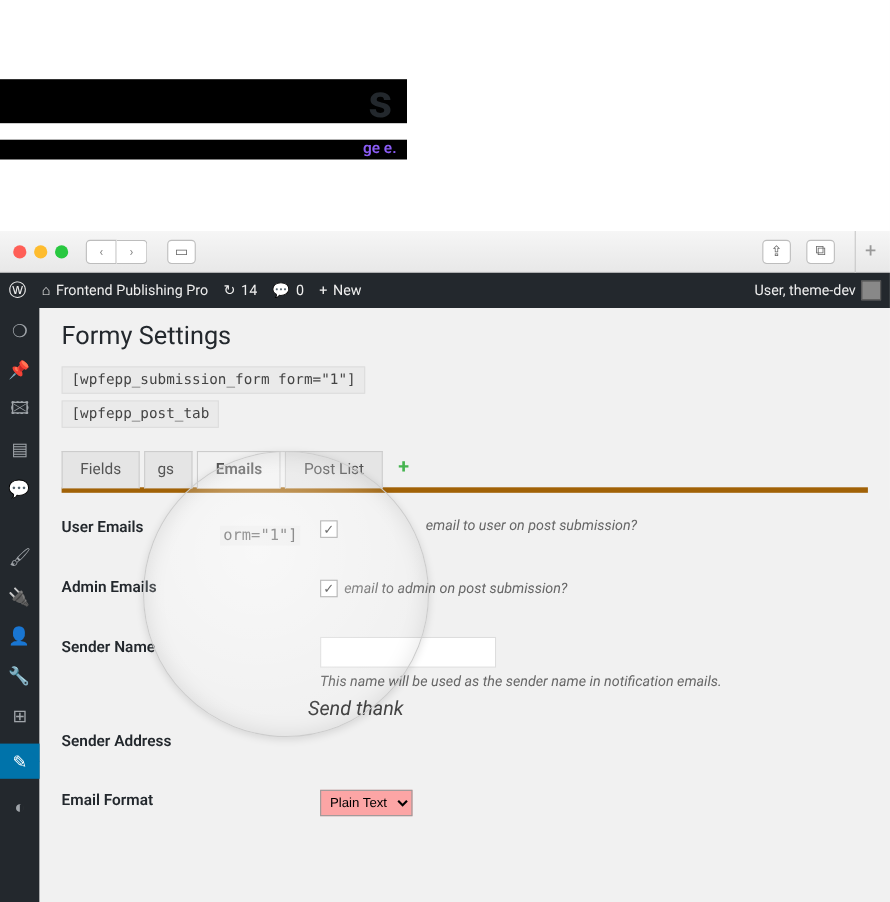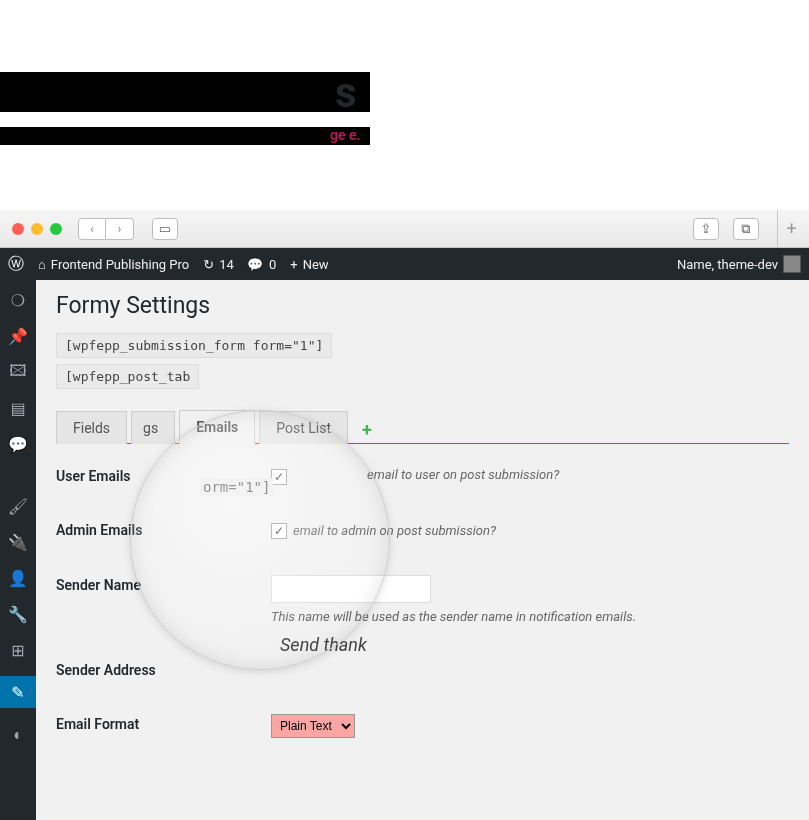--- a/index.html
+++ b/index.html
@@ -1,21 +1,21 @@
 <!DOCTYPE html>
 <html><head>
 <meta charset="utf-8">
 <style>
 * { box-sizing: border-box; margin: 0; padding: 0; }
 body { font-family: -apple-system, BlinkMacSystemFont, "Segoe UI", Roboto, sans-serif; background: #fff; width: 809px; height: 820px; overflow: hidden; position: relative; }
 
 .topblack { position: absolute; top: 72px; left: 0; width: 370px; height: 40px; background: #000; }
 .topblack-s { position: absolute; top: 68px; left: 335px; font-size: 42px; font-weight: 700; color: #23282d; }
 .topblack2 { position: absolute; top: 127px; left: 0; width: 370px; height: 18px; background: #000; }
-.topblack2-text { position: absolute; top: 127px; left: 330px; font-size: 14px; color: #be185d; font-weight: 600; }
+.topblack2-text { position: absolute; top: 127px; left: 330px; font-size: 14px; color: #8b5cf6; font-weight: 600; }
 
 .browser { position: absolute; top: 210px; left: 0; width: 809px; height: 610px; background: #fff; }
 .browser-chrome { height: 38px; background: linear-gradient(#f6f6f6,#e8e8e8); border-bottom: 1px solid #c8c8c8; display: flex; align-items: center; padding: 0 12px; gap: 10px; }
 .dots { display: flex; gap: 7px; }
 .dot { width: 12px; height: 12px; border-radius: 50%; }
 .dot.r { background:#ff5f57; } .dot.y{background:#febc2e;} .dot.g{background:#28c840;}
 .navbtns { display:flex; gap:0; margin-left: 6px;}
 .navbtn { width:28px; height:22px; border:1px solid #bdbdbd; background:#fff; display:flex; align-items:center; justify-content:center; font-size:12px; color:#888;}
 .navbtn:first-child{border-radius:4px 0 0 4px;} .navbtn:last-child{border-radius:0 4px 4px 0; border-left:none;}
 .chromespacer { flex:1; }
@@ -31,27 +31,27 @@
 .wpcontent { display:flex; height: calc(100% - 70px); }
 .wpsidebar { width: 36px; background:#23282d; display:flex; flex-direction:column; align-items:center; padding-top:10px; gap:16px; }
 .wpsidebar .sicon { width:20px; height:20px; color:#a0a5aa; display:flex; align-items:center; justify-content:center; font-size:16px;}
 .wpsidebar .sicon.active { background:#0073aa; color:#fff; width:36px; height:32px; position:relative;}
 .wpsidebar .sicon.active::after { content:''; position:absolute; right:-8px; top:50%; transform:translateY(-50%); border:8px solid transparent; border-left-color:#0073aa; }
 
 .wpmain { flex:1; background:#f1f1f1; padding: 12px 20px; overflow:hidden; }
 .wpmain h1 { font-size: 23px; font-weight:400; color:#23282d; margin-bottom:14px; }
 .shortcode { display:inline-block; background:#eaeaea; padding:4px 8px; font-family: Consolas, Monaco, monospace; font-size:13px; color:#444; margin-bottom:6px; border:1px solid #ddd;}
 
-.tabbar { display:flex; border-bottom:1px solid #a16207; margin-top:14px;align-items:flex-end; }
+.tabbar { display:flex; border-bottom:5px solid #a16207; margin-top:14px; }
 .tab { padding:8px 16px; border:1px solid #ccc; border-bottom:none; background:#e5e5e5; margin-right:4px; font-size:14px; color:#555; cursor:pointer; position:relative; top:1px;}
 .tab.active { background:#f1f1f1; font-weight:600; border-bottom:1px solid #f1f1f1;}
 .tab.plus { color:#46b450; font-weight:bold; font-size:18px; padding:4px 10px; border:none; background:none;}
 
 .formtable { margin-top: 22px; width:100%; }
-.formrow { display:flex; margin-bottom: 36px; }
+.formrow { display:flex; margin-bottom: 36px; gap: 20px; }
 .formrow .label { width: 215px; font-size:14px; font-weight:600; color:#23282d; padding-top:2px;}
 .formrow .field { flex:1; }
 .formrow .desc { font-style: italic; color:#666; font-size:13px; margin-top:6px; }
 .checkbox { width:16px; height:16px; border:1px solid #999; background:#fff; display:inline-flex; align-items:center; justify-content:center; font-size:12px; color:#333;}
 .textinput { width:160px; height:28px; border:1px solid #ddd; background:#fff; padding:0 6px; font-size:13px;}
 .selectinput { width:84px; height:24px; border:1px solid #999; background:#fca5a5; font-size:12px; padding:0 4px;}
 
 .magnifier { position:absolute; width:260px; height:260px; border-radius:50%; border:1px solid #ccc; box-shadow: inset 0 0 20px rgba(0,0,0,0.1), 0 2px 8px rgba(0,0,0,0.12); left:130px; top:410px; pointer-events:none; background: radial-gradient(circle at 40% 35%, rgba(255,255,255,0.5), rgba(255,255,255,0) 70%); }
 .magtext1 { position:absolute; left:200px; top:478px; font-family: Consolas, monospace; font-size:14px; color:#444; background:#eaeaea; padding:1px 3px;}
 .magtext2 { position:absolute; left:280px; top:634px; font-size:18px; font-style:italic; color:#444; }
@@ -97,21 +97,21 @@
     <a>
         <span>💬</span> 
         <span>0</span>
       </a>
     <a>
         <span>+</span> 
         <span>New</span>
       </a>
     <div class="wpbar-spacer"></div>
     <a>
-        <span>Name, theme-dev</span> 
+        <span>User, theme-dev</span> 
         <span class="avatar"></span>
       </a>
   </div>
 
   <div class="wpcontent">
     <div class="wpsidebar">
       <div class="sicon">❍</div>
       <div class="sicon">📌</div>
       <div class="sicon">🖾</div>
       <div class="sicon">▤</div>

